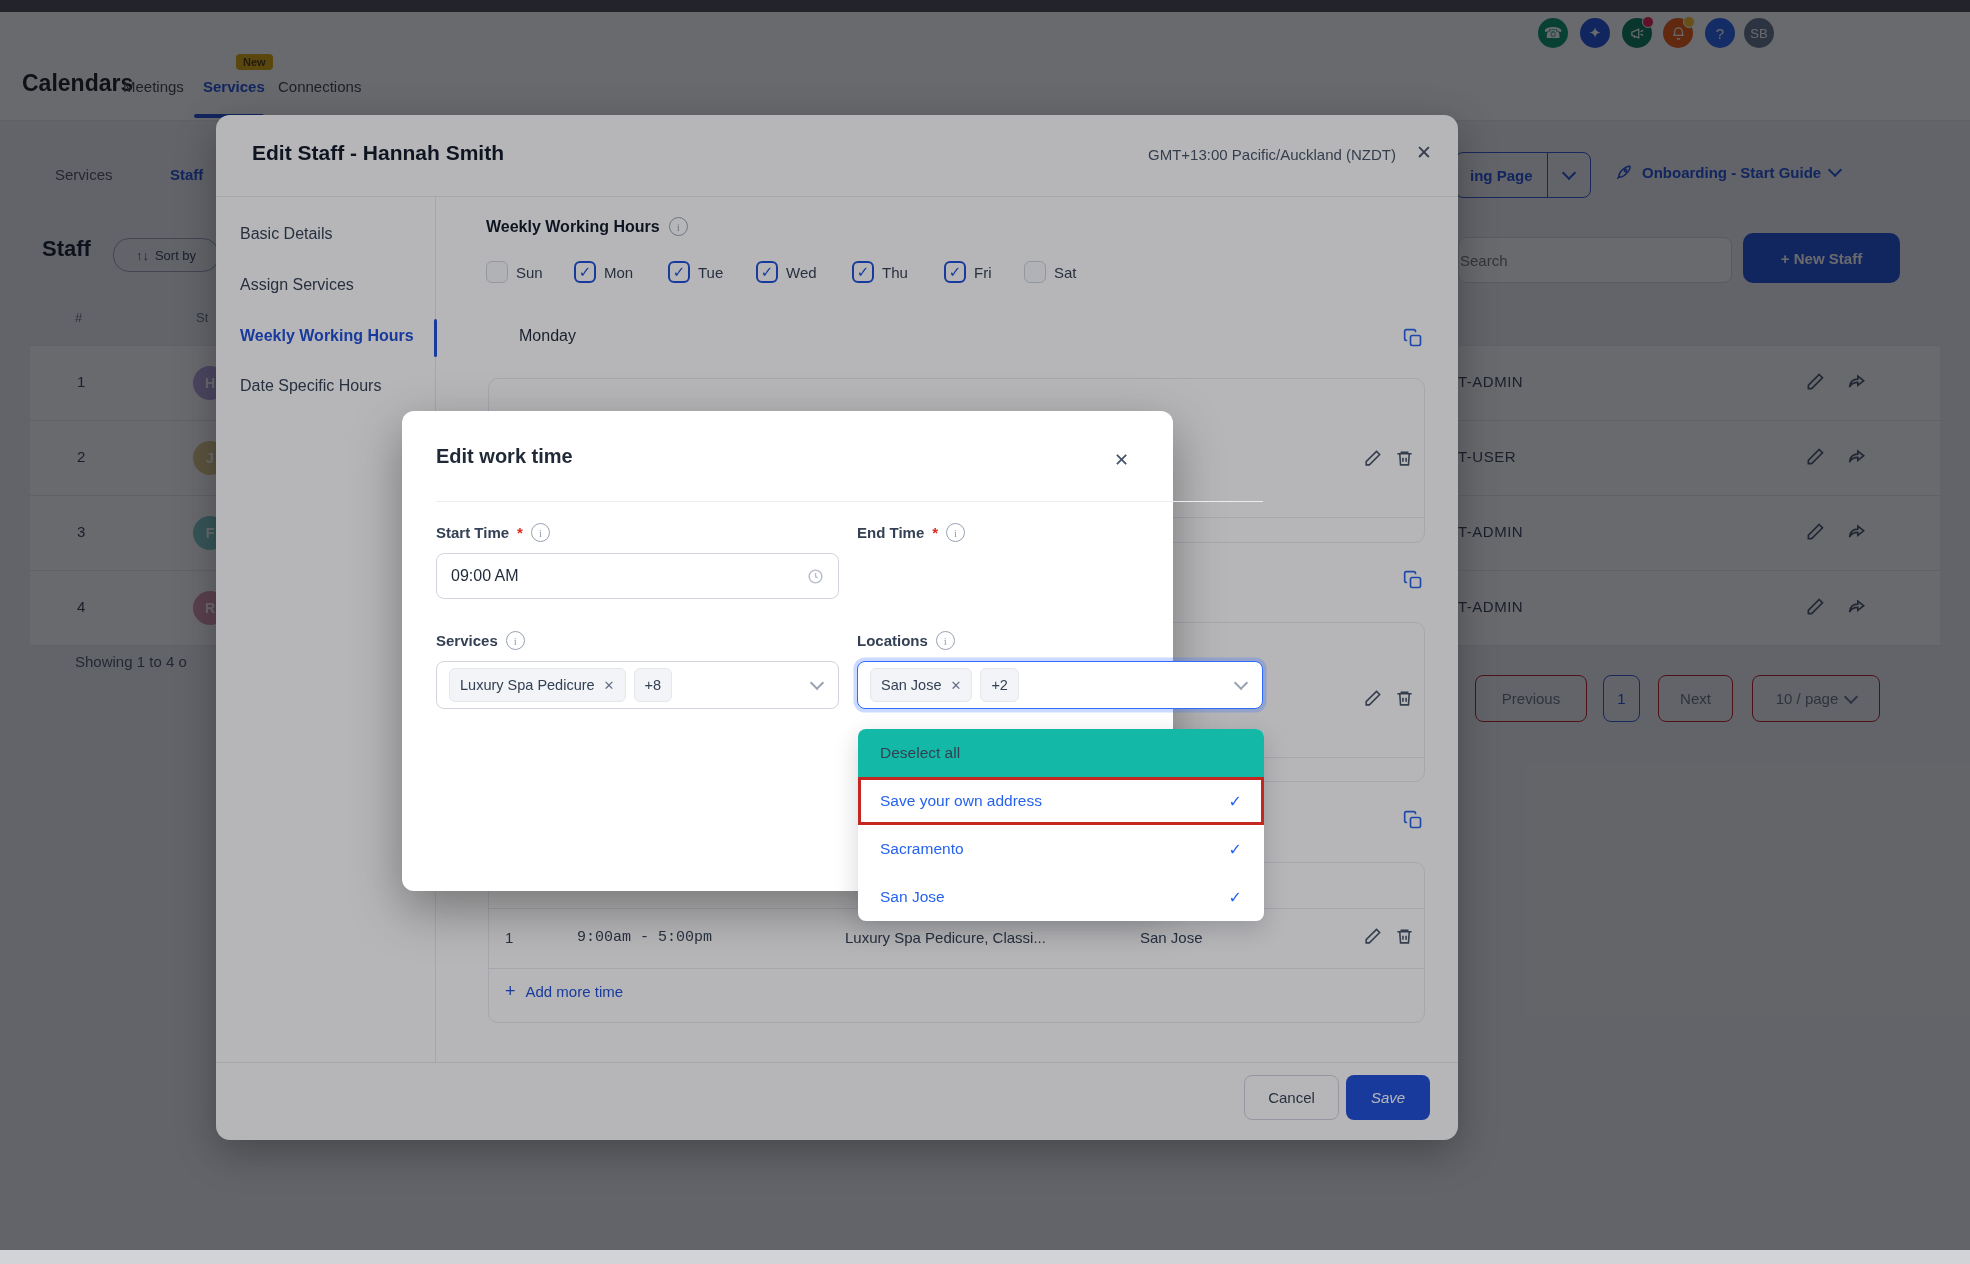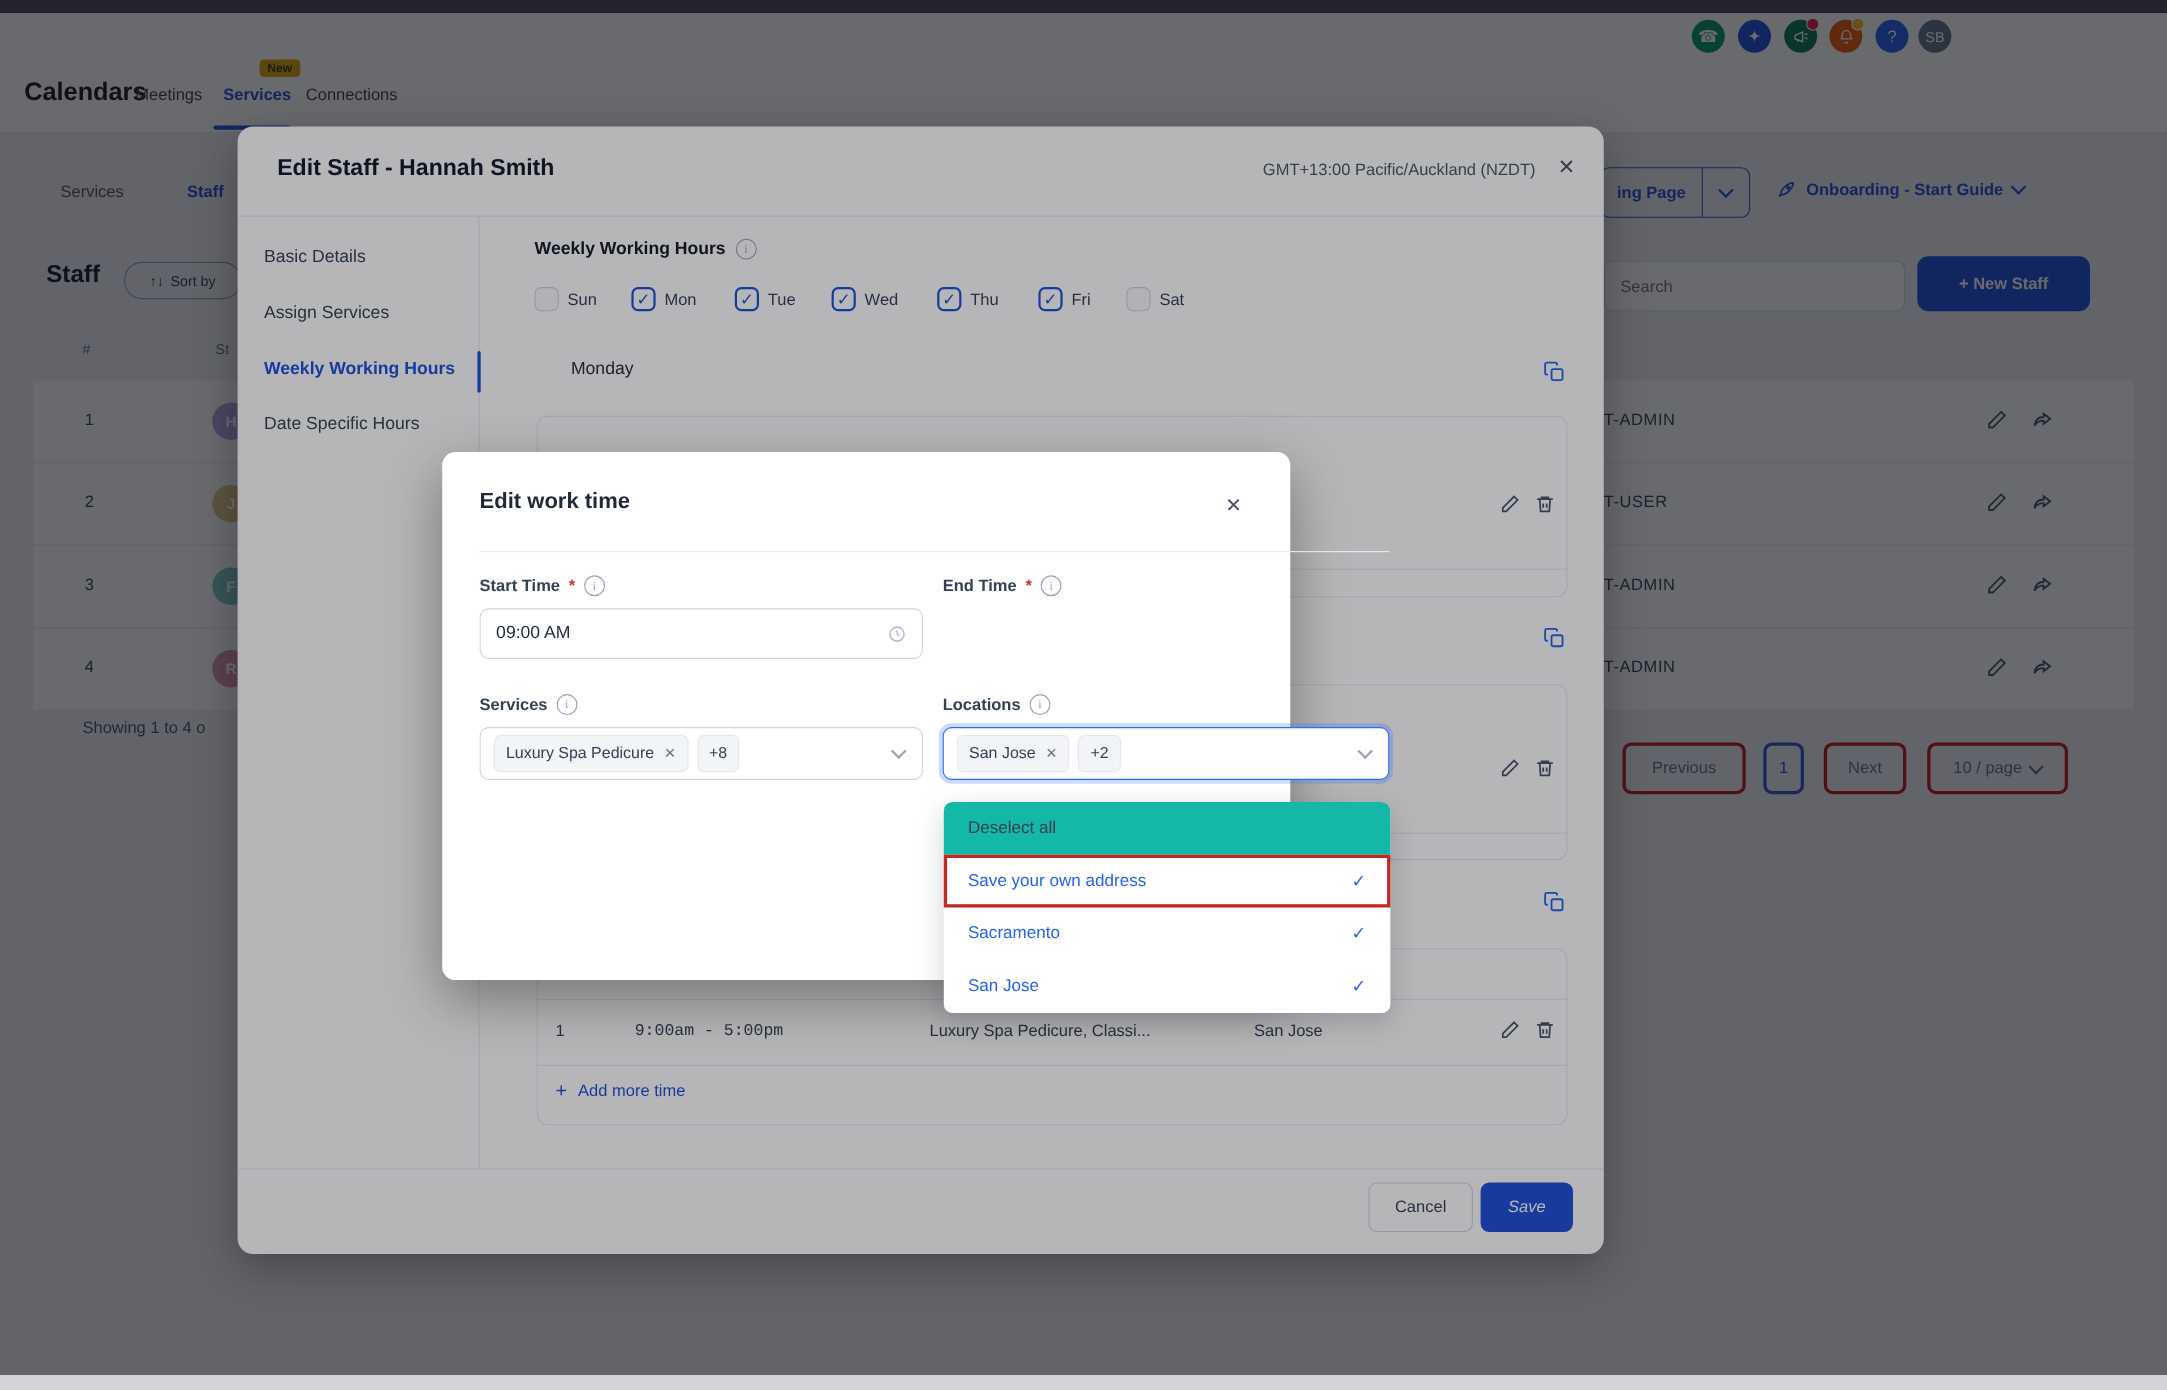--- a/index.html
+++ b/index.html
@@ -24,33 +24,33 @@
     align-items:center;color:#1d4ed8;font-weight:600;font-size:15px;background:transparent;}
   .splitbtn .part1{padding:0 14px;border-right:1px solid #2f54d0;height:100%;display:flex;align-items:center;}
   .splitbtn .part2{width:42px;display:flex;align-items:center;justify-content:center;height:100%;}
   .chev{display:inline-block;width:8px;height:8px;border-right:2px solid currentColor;border-bottom:2px solid currentColor;
     transform:rotate(45deg);margin-top:-4px;}
   .onboard{left:1615px;top:163px;display:flex;align-items:center;gap:9px;color:#1d4ed8;font-weight:600;font-size:15px;}
   .staffheading{left:42px;top:236px;font-size:22px;font-weight:bold;color:#101828;}
   .sortpill{left:113px;top:238px;width:104px;height:32px;border:1px solid #98a2b3;border-radius:16px;
     display:flex;align-items:center;justify-content:center;font-size:13px;color:#344054;background:transparent;}
   .searchbox{left:1458px;top:237px;width:274px;height:46px;border:1px solid #d0d5dd;border-radius:8px;
-    background:#fff;font-size:15px;color:#344054;padding:0 14px;box-sizing:border-box;outline:none;}
+    background:#fff;font-size:15px;color:#344054;padding:0 1px;box-sizing:border-box;outline:none;}
   .newstaffbtn{left:1743px;top:233px;width:157px;height:50px;background:#1d4ed8;color:#fff;border:none;
     border-radius:10px;font-size:15px;font-weight:600;}
   .colhead{top:310px;font-size:13px;color:#667085;}
   .staffrows{left:30px;top:345px;width:1910px;background:#fff;border-top:1px solid #e7eaee;}
   .staffrow{position:relative;height:74px;border-bottom:1px solid #e7eaee;}
   .rownum{position:absolute;left:47px;top:27px;font-size:15px;color:#344054;}
   .avatar{position:absolute;left:163px;top:20px;width:34px;height:34px;border-radius:50%;color:#fff;
     display:flex;align-items:center;justify-content:center;font-size:14px;font-weight:600;}
   .rolelabel{position:absolute;left:1428px;top:27px;font-size:15px;color:#344054;letter-spacing:0.5px;}
   .rowicon{position:absolute;top:26px;width:20px;height:20px;color:#475467;}
   .showing{left:75px;top:653px;font-size:15px;color:#475467;}
-  .pgbtn{top:675px;height:47px;border:3px solid #b91c1c;border-radius:8px;background:transparent;
+  .pgbtn{top:675px;height:47px;border:1px solid #b91c1c;border-radius:8px;background:transparent;
     display:flex;align-items:center;justify-content:center;font-size:15px;color:#667085;box-sizing:border-box;gap:8px;}
   .pgbtn.current{border-color:#2f54d0;color:#1d4ed8;}
   .bottomstrip{left:0;top:1250px;width:1970px;height:14px;background:#d2d3d6;z-index:46;}
   
   .ov1{left:0;top:0;width:1970px;height:1264px;background:rgba(12,14,20,0.45);z-index:10;}
   .ov2{left:0;top:0;width:1970px;height:1264px;background:rgba(12,14,20,0.30);z-index:30;}
   
   .modal1{left:216px;top:115px;width:1242px;height:1025px;background:#fff;border-radius:14px;z-index:20;
     box-shadow:0 12px 40px rgba(0,0,0,0.3);}
   .m1title{left:36px;top:26px;font-size:21px;font-weight:600;color:#101828;}

